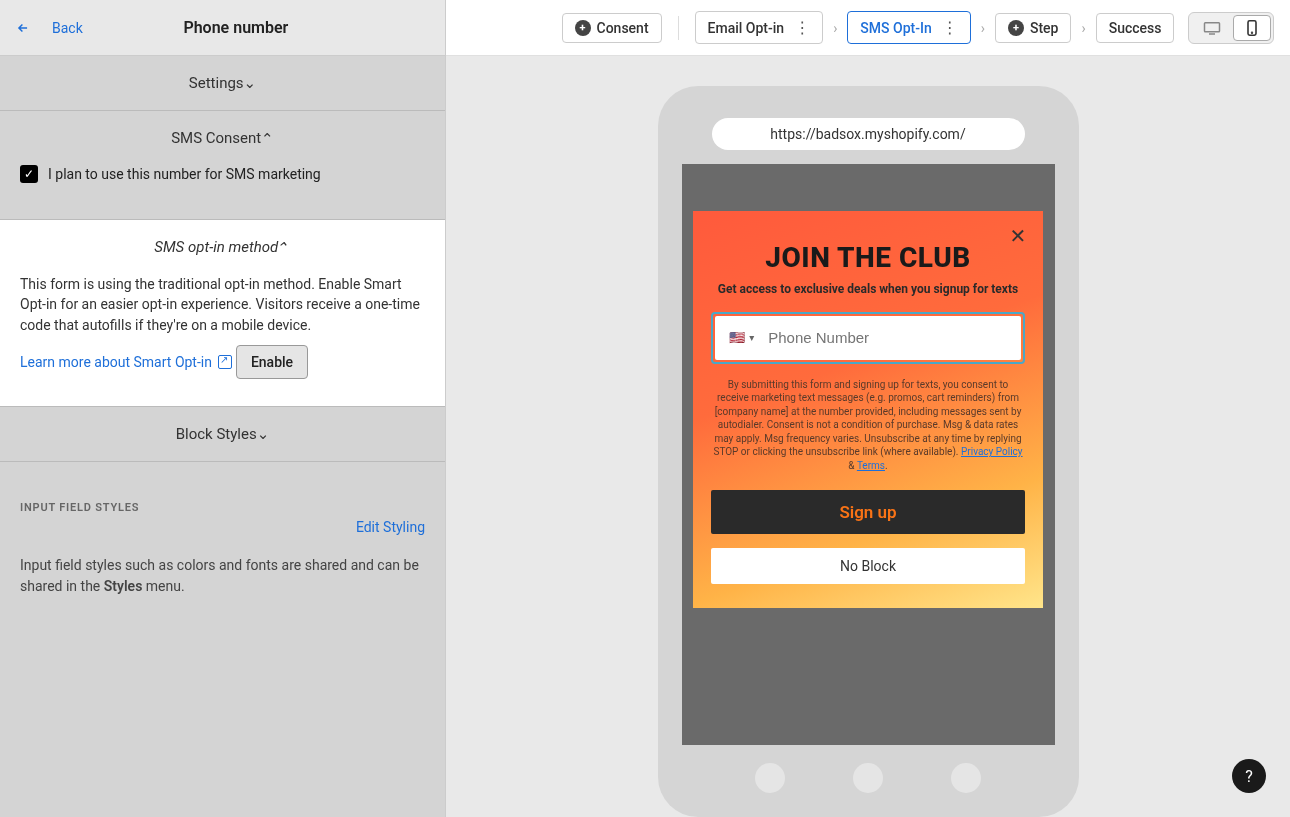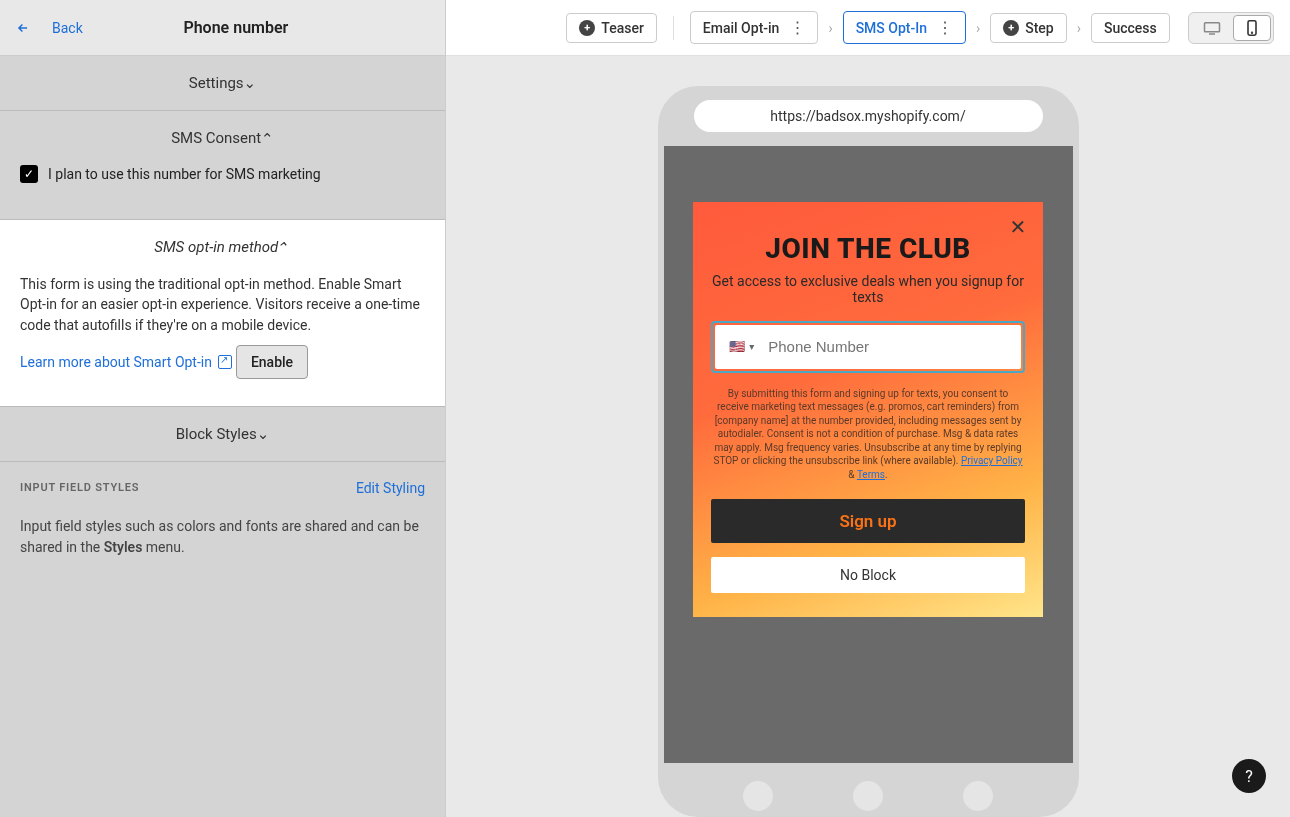--- a/index.html
+++ b/index.html
@@ -148,20 +148,21 @@
     .input-styles-label {
       font-size: 11px;
       letter-spacing: 0.8px;
       color: #666;
       font-weight: 600;
     }
     .edit-styling {
       color: #1e6fd9;
       font-size: 14px;
       cursor: pointer;
+      margin-top: 39px;
     }
     .input-styles-body { padding: 10px 20px 20px 20px; font-size: 14px; color: #444; line-height: 1.5;}
     .input-styles-body b { font-weight: 600; }
     
     
     .right-panel {
       flex: 1;
       display: flex;
       flex-direction: column;
       background: #e9e9e9;
@@ -242,21 +243,21 @@
       flex: 1;
       display: flex;
       justify-content: center;
       padding-top: 30px;
       overflow: hidden;
     }
     .phone-mock {
       width: 421px;
       background: #d5d5d5;
       border-radius: 40px;
-      padding: 6px;
+      padding: 24px;
       display: flex;
       flex-direction: column;
     }
     .url-bar {
       background: #fff;
       border-radius: 18px;
       padding: 8px 20px;
       font-size: 14px;
       color: #333;
       text-align: center;
@@ -293,24 +294,25 @@
     }
     .popup-title {
       font-size: 28px;
       font-weight: 800;
       text-align: center;
       color: #1a1a1a;
       letter-spacing: 0.5px;
       margin-bottom: 8px;
     }
     .popup-subtitle {
-      font-size: 14px;
+      font-size: 12px;
       text-align: center;
       color: #2a2a2a;
       margin-bottom: 16px;
+      font-weight: bold;
     }
     .phone-input-wrap {
       border: 2px solid #4aa8c7;
       border-radius: 4px;
       padding: 2px;
       margin-bottom: 14px;
     }
     .phone-input {
       display: flex;
       align-items: center;
@@ -452,21 +454,21 @@
     <div class="input-styles-body">
       <span>Input field styles such as colors and fonts are shared and can be shared in the </span><b>Styles</b><span> menu.</span>
     </div>
   </div>
 </div>
 
 <div class="right-panel">
   <div class="top-bar">
     <div class="step-btn">
       <div class="plus-circle">+</div>
-      <span>Teaser</span>
+      <span>Consent</span>
     </div>
     <div class="divider-v"></div>
     <div class="step-btn">
       <span>Email Opt-in</span>
       <span class="dots-icon">⋮</span>
     </div>
     <span class="step-chevron">›</span>
     <div class="step-btn active">
       <span>SMS Opt-In</span>
       <span class="dots-icon">⋮</span>

